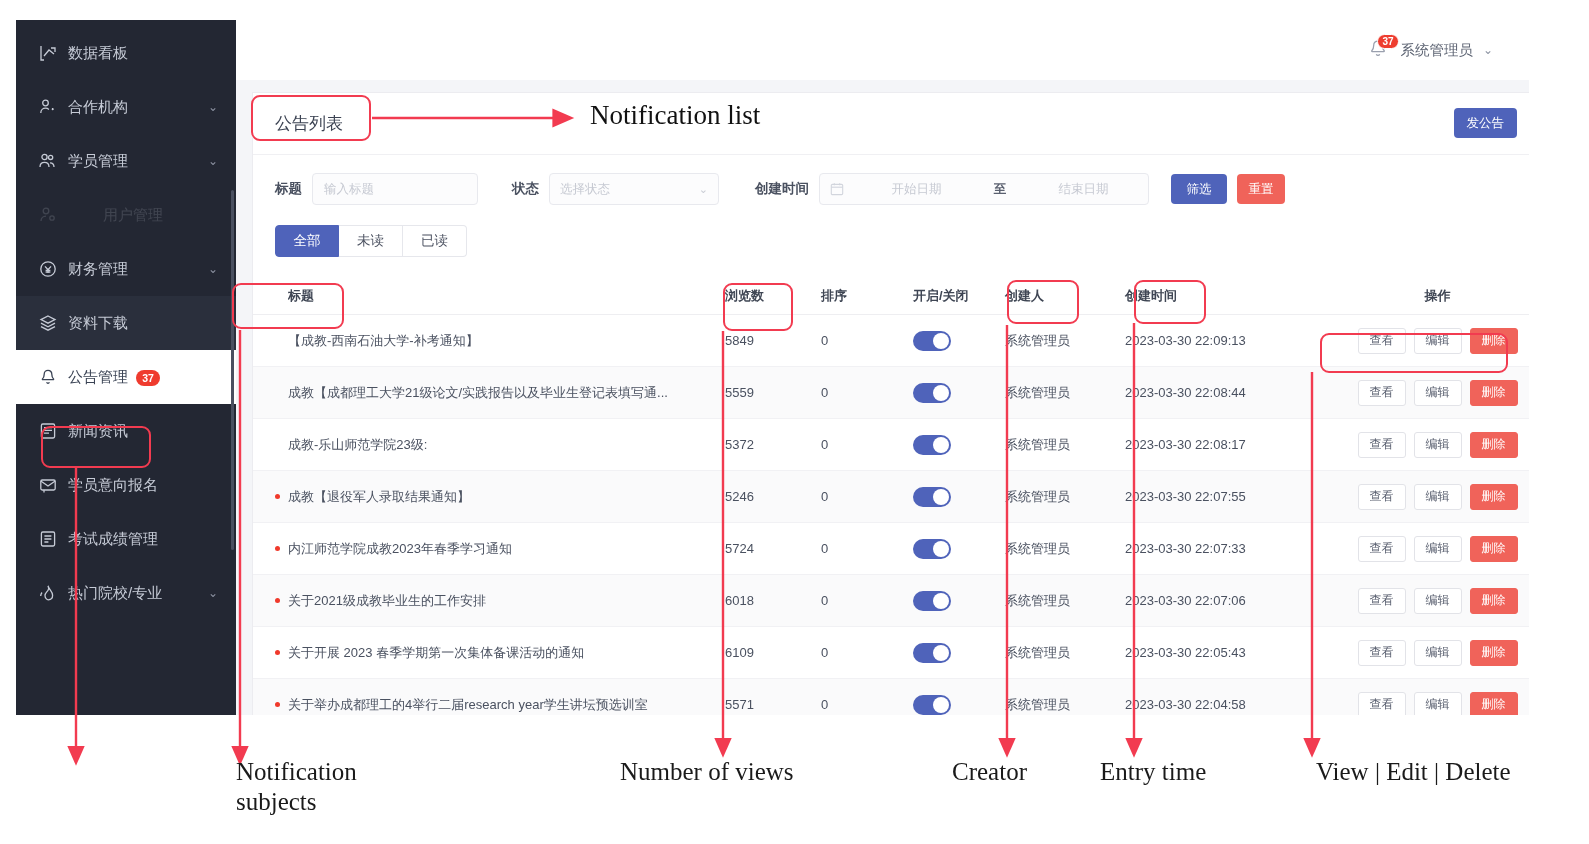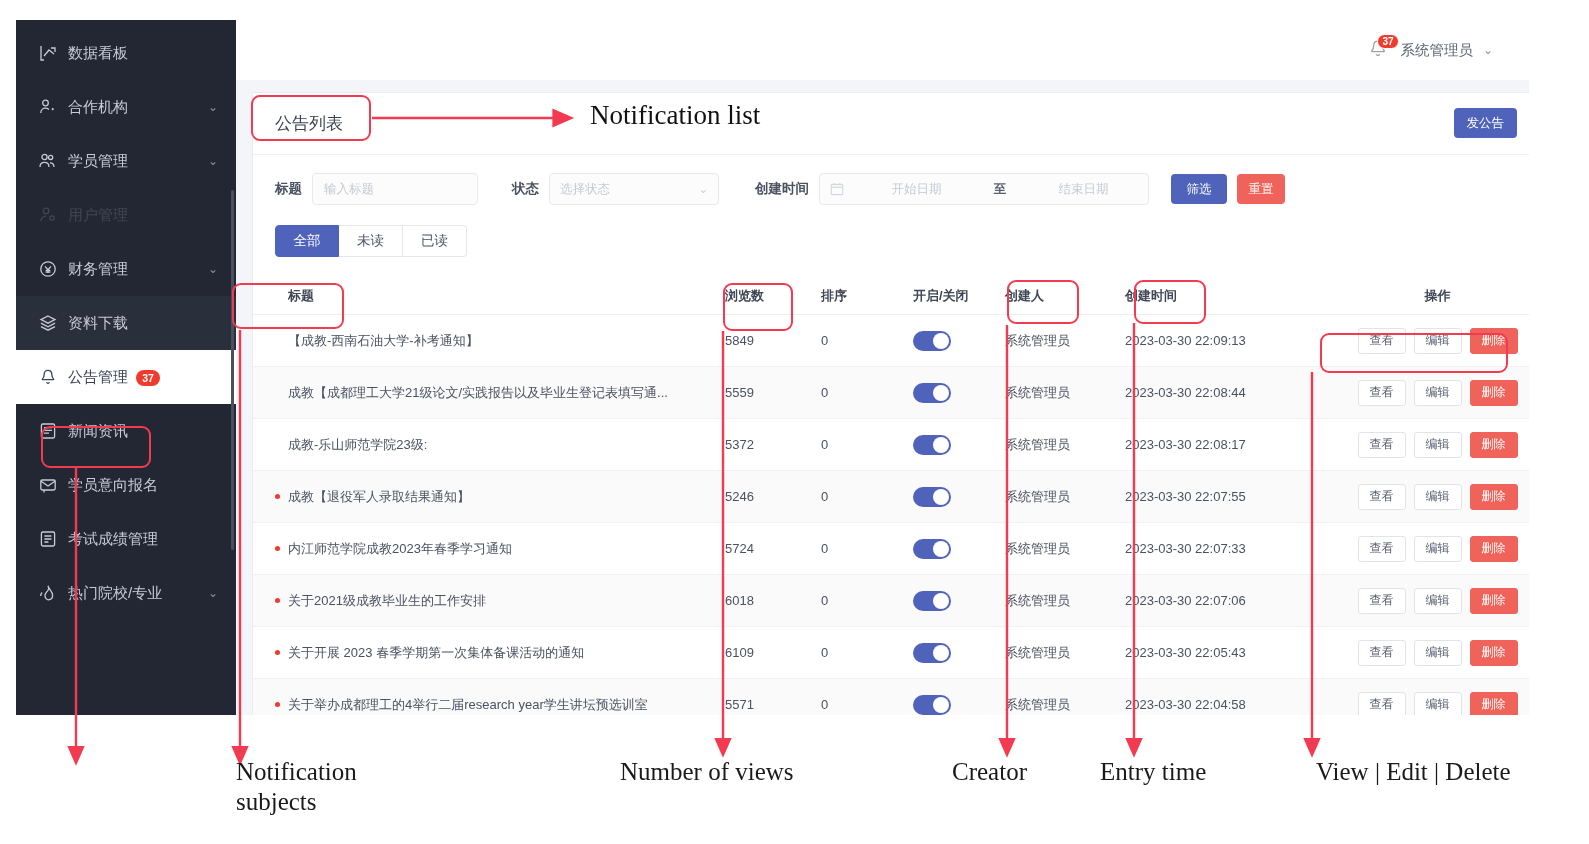--- a/index.html
+++ b/index.html
@@ -44,21 +44,21 @@
     display: flex; align-items: center;
     height: 54px; padding: 0 18px 0 22px;
     font-size: 15px; color: #c6cbd6; cursor: pointer;
   }
   .nav-item .ni-ico {
     width: 22px; flex: 0 0 22px; display:flex; align-items:center; justify-content:flex-start;
     color: #c6cbd6;
   }
   .nav-item .ni-label { margin-left: 8px; white-space: nowrap; }
   .nav-item .ni-arrow { margin-left: auto; font-size: 12px; color:#8a90a0; }
-  .nav-item.dim { opacity: .18; }
+  .nav-item.dim { opacity: .18; gap: 35px; }
   .nav-item.hl { background: #2a2f3c; }
   .nav-item.active {
     background: #ffffff; color: #3a4354;
   }
   .nav-item.active .ni-ico { color:#3a4354; }
   .badge-pill {
     display:inline-flex; align-items:center; justify-content:center;
     min-width: 24px; height: 16px; padding: 0 5px;
     margin-left: 8px; border-radius: 9px;
     background: #ef3b2e; color: #fff; font-size: 10.5px; font-weight:700;

